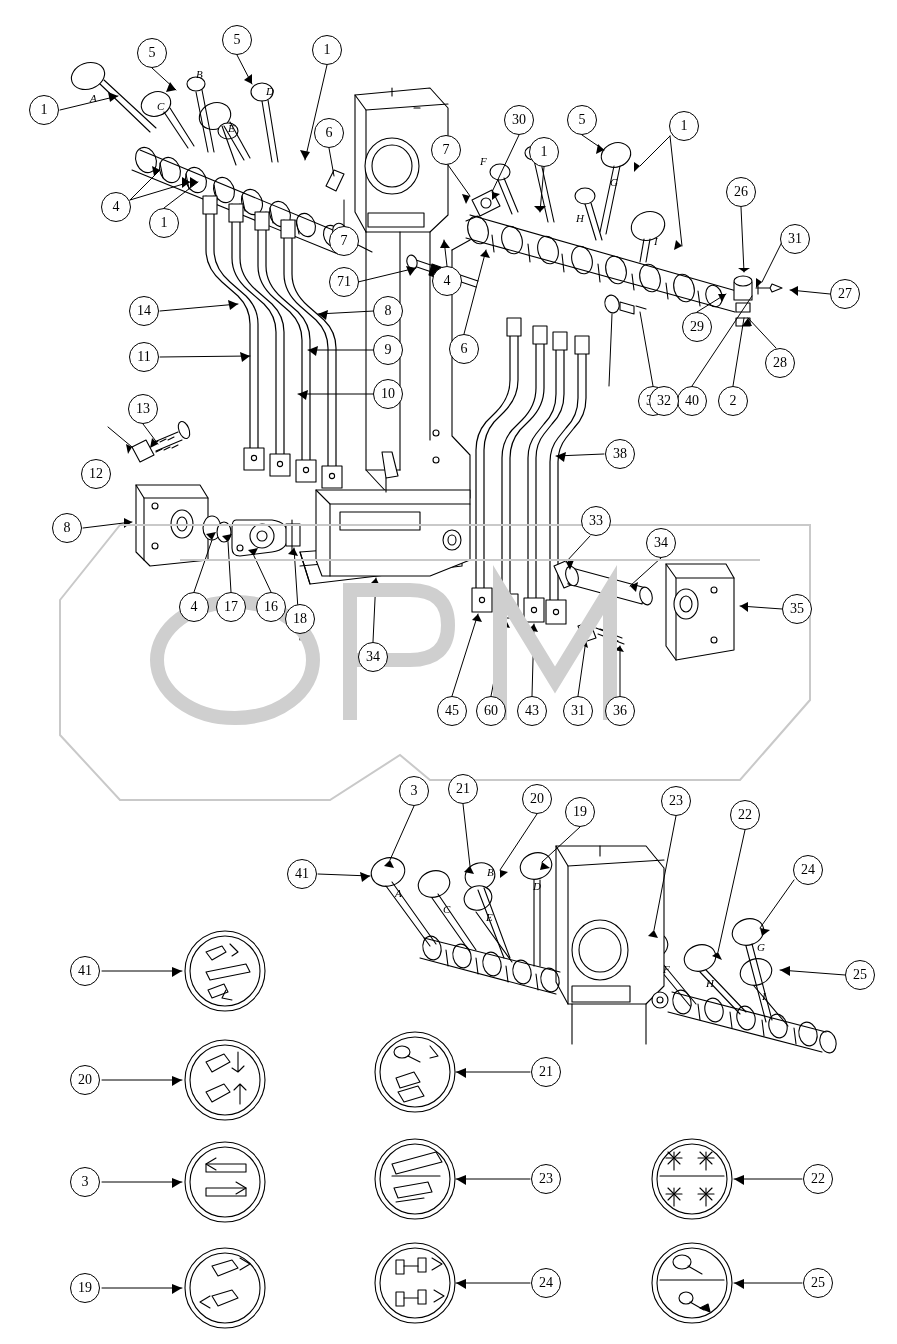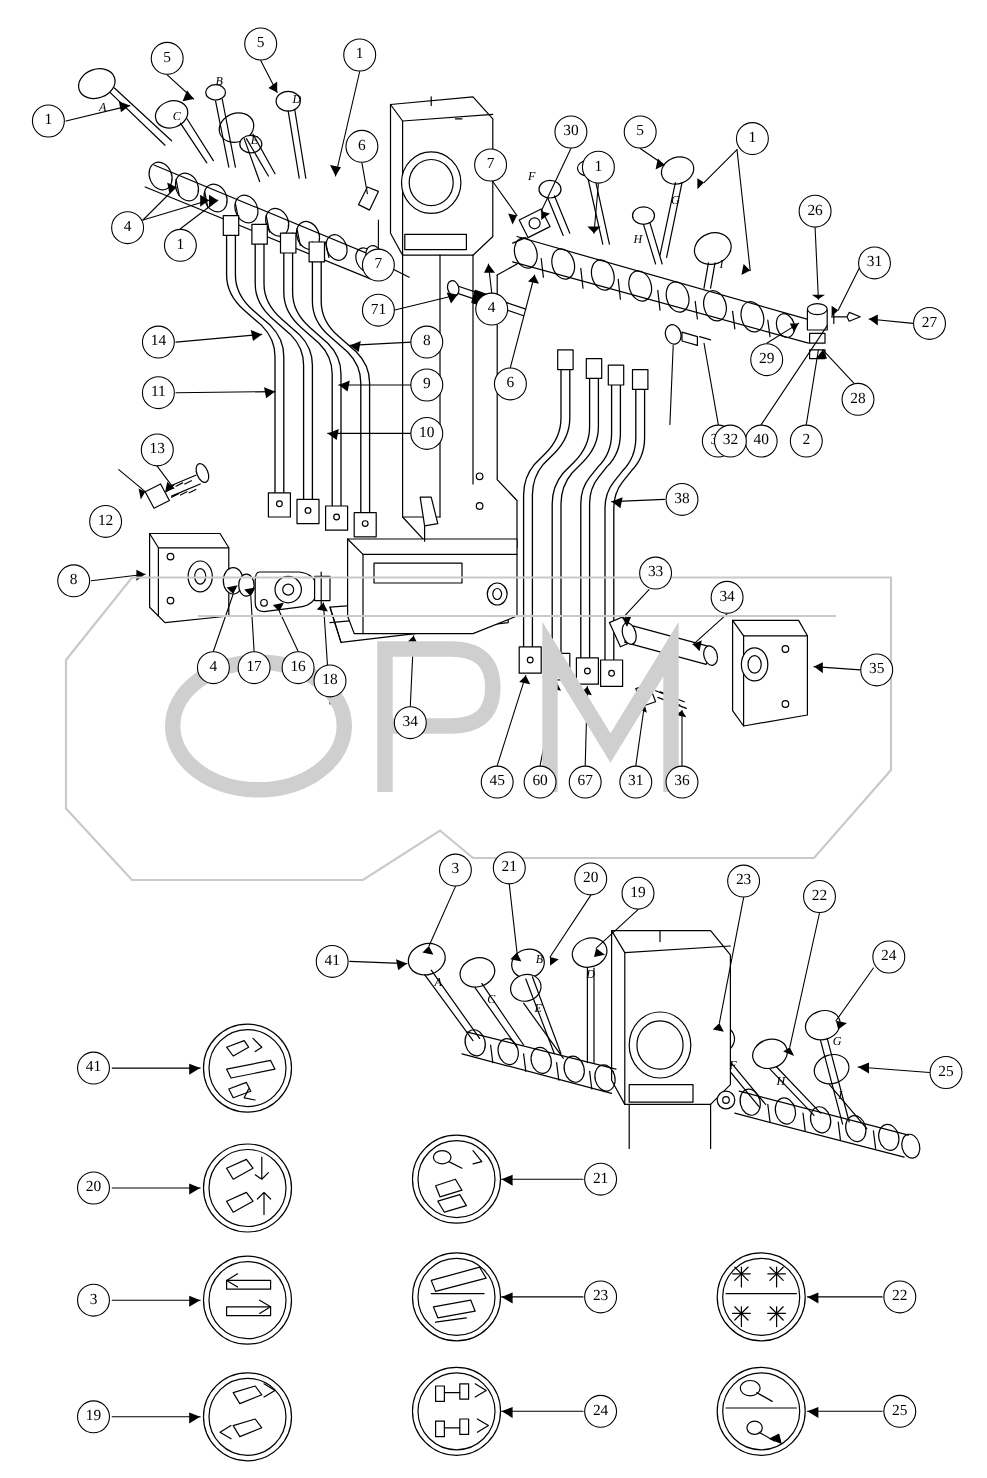--- a/index.html
+++ b/index.html
@@ -658,21 +658,21 @@
       <div class="callout" style="left: 231px; top: 607px;">17</div>
       <div class="callout" style="left: 271px; top: 607px;">16</div>
       <div class="callout" style="left: 300px; top: 619px;">18</div>
       <div class="callout" style="left: 373px; top: 657px;">34</div>
       <div class="callout" style="left: 620px; top: 454px;">38</div>
       <div class="callout" style="left: 596px; top: 521px;">33</div>
       <div class="callout" style="left: 661px; top: 543px;">34</div>
       <div class="callout" style="left: 797px; top: 609px;">35</div>
       <div class="callout" style="left: 452px; top: 711px;">45</div>
       <div class="callout" style="left: 491px; top: 711px;">60</div>
-      <div class="callout" style="left: 532px; top: 711px;">67</div>
+      <div class="callout" style="left: 532px; top: 711px;">43</div>
       <div class="callout" style="left: 578px; top: 711px;">31</div>
       <div class="callout" style="left: 620px; top: 711px;">36</div>
       <div class="callout" style="left: 414px; top: 791px;">3</div>
       <div class="callout" style="left: 463px; top: 789px;">21</div>
       <div class="callout" style="left: 537px; top: 799px;">20</div>
       <div class="callout" style="left: 580px; top: 812px;">19</div>
       <div class="callout" style="left: 676px; top: 801px;">23</div>
       <div class="callout" style="left: 745px; top: 815px;">22</div>
       <div class="callout" style="left: 808px; top: 870px;">24</div>
       <div class="callout" style="left: 860px; top: 975px;">25</div>

